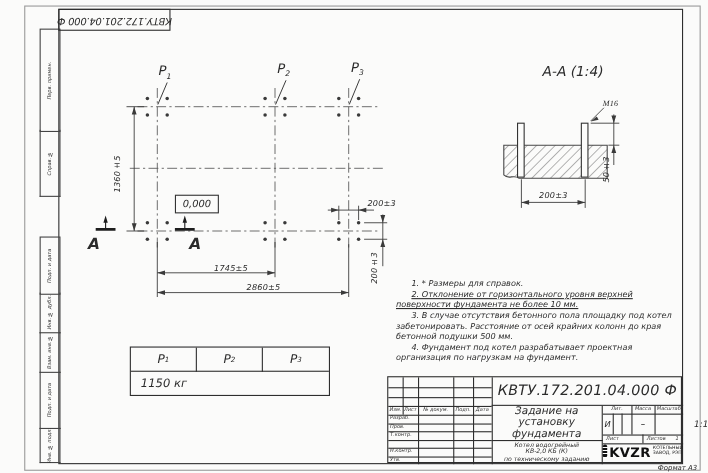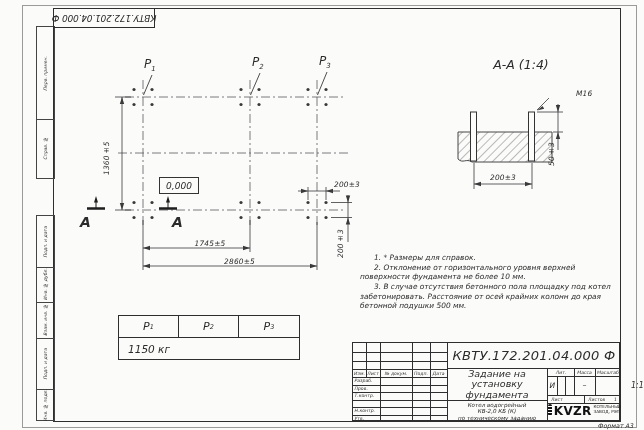--- a/index.html
+++ b/index.html
@@ -144,28 +144,29 @@
   <div class="abs dim vt" style="left:102px;top:131px;height:44px;">1360±5</div>
   <div class="abs dim" style="left:186px;top:239px;width:48px;text-align:center;">1745±5</div>
   <div class="abs dim" style="left:207px;top:257px;width:48px;text-align:right;">2860±5</div>
   <div class="abs dim" style="left:334px;top:180px;">200±3</div>
   <div class="abs dim vt" style="left:336px;top:228px;height:30px;">200±3</div>
 
   <div class="abs" style="left:80px;top:214px;font-size:14px;font-weight:600;">А</div>
   <div class="abs" style="left:172px;top:214px;font-size:14px;font-weight:600;">А</div>
 
   <div class="abs" style="left:482px;top:57px;width:78px;text-align:center;font-size:12.5px;">А-А (1:4)</div>
-  <div class="abs dim" style="left:576px;top:89px;">М16</div>
+  <div class="abs dim" style="left:548px;top:89px;font-family:Liberation Serif, serif;">М16</div>
   <div class="abs dim vt" style="left:547px;top:136px;height:30px;">50±3</div>
   <div class="abs dim" style="left:479px;top:173px;width:48px;text-align:center;">200±3</div>
 
   <div class="abs" style="left:360px;top:253px;width:254px;font-size:7.4px;line-height:1.3;">
     <p style="text-indent:14px;">1. * Размеры для справок.</p>
-    <p style="text-indent:14px;">2. Отклонение от горизонтального уровня верхней поверхности фундамента не более 10 мм.</p>
+    <p style="text-indent:14px;text-decoration:underline;">2. Отклонение от горизонтального уровня верхней поверхности фундамента не более 10 мм.</p>
     <p style="text-indent:14px;">3. В случае отсутствия бетонного пола площадку под котел забетонировать. Расстояние от осей крайних колонн до края бетонной подушки 500 мм.</p>
+    <p style="text-indent:14px;">4. Фундамент под котел разрабатывает проектная организация по нагрузкам на фундамент.</p>
   </div>
 
   <div class="abs" style="left:118px;top:315px;width:180px;height:43px;border:1.3px solid #2e2e2e;display:grid;grid-template-columns:1fr 1fr 1fr;grid-template-rows:22px 21px;">
     <div class="ctr" style="border-right:1px solid #2e2e2e;border-bottom:1px solid #2e2e2e;font-size:11px;">
       <span>P</span>
         <sub style="font-size:6.5px;">1</sub>
     </div>
     <div class="ctr" style="border-right:1px solid #2e2e2e;border-bottom:1px solid #2e2e2e;font-size:11px;">
       <span>P</span>
         <sub style="font-size:6.5px;">2</sub>

